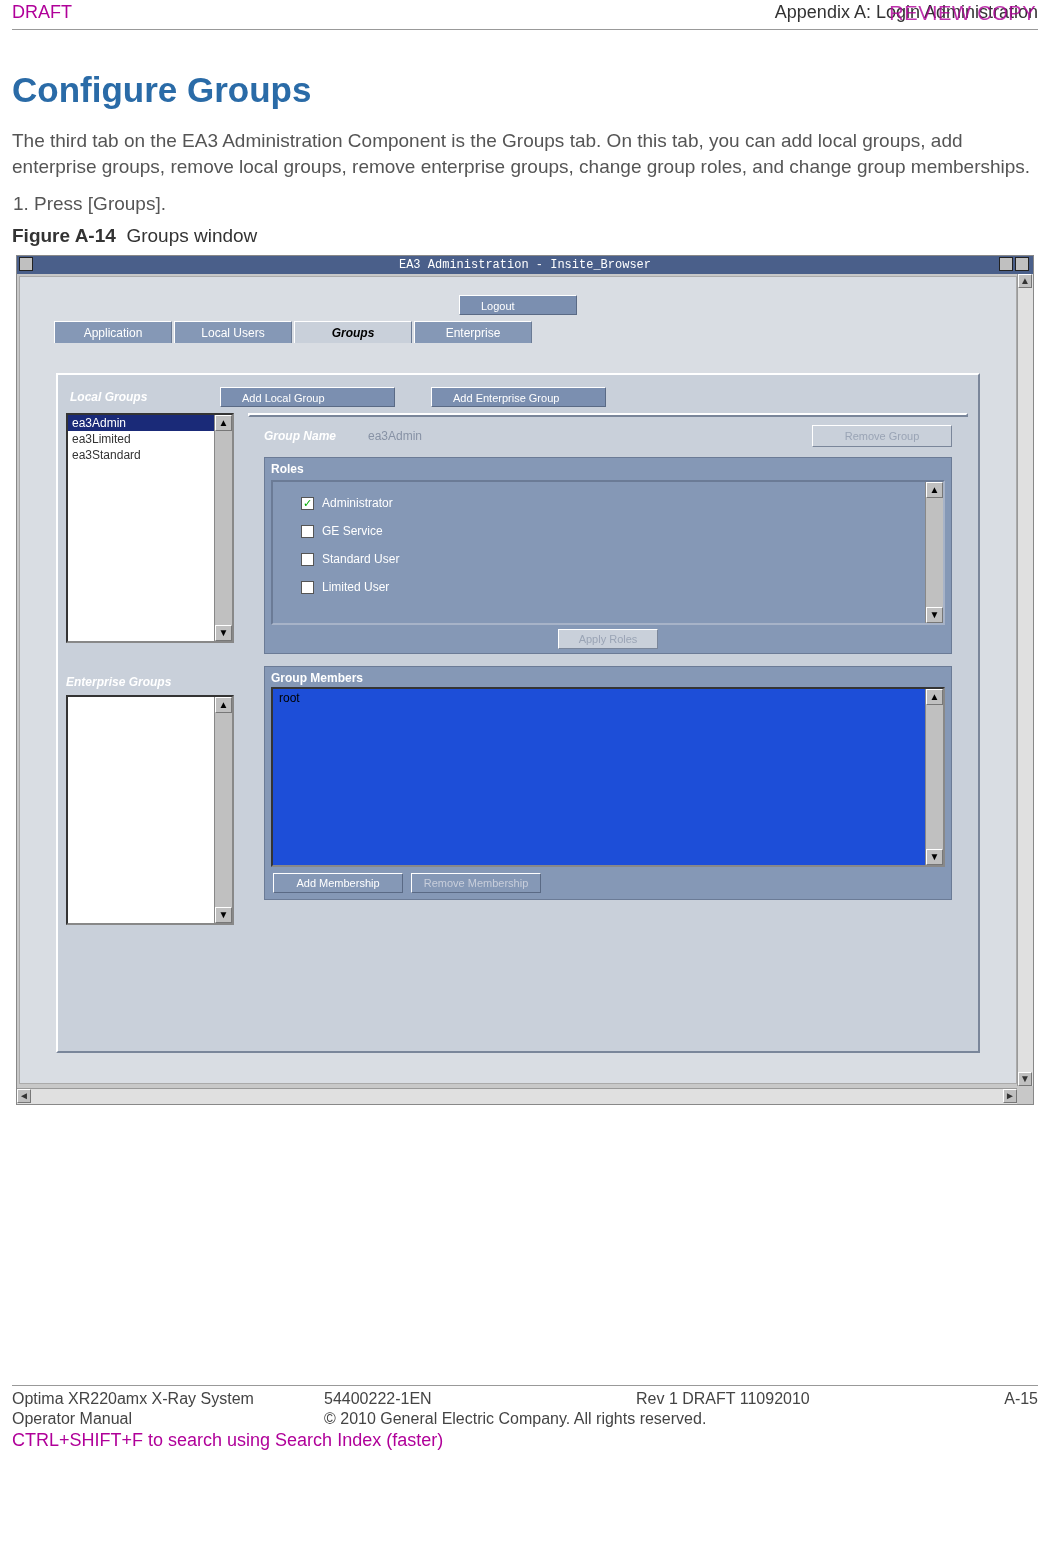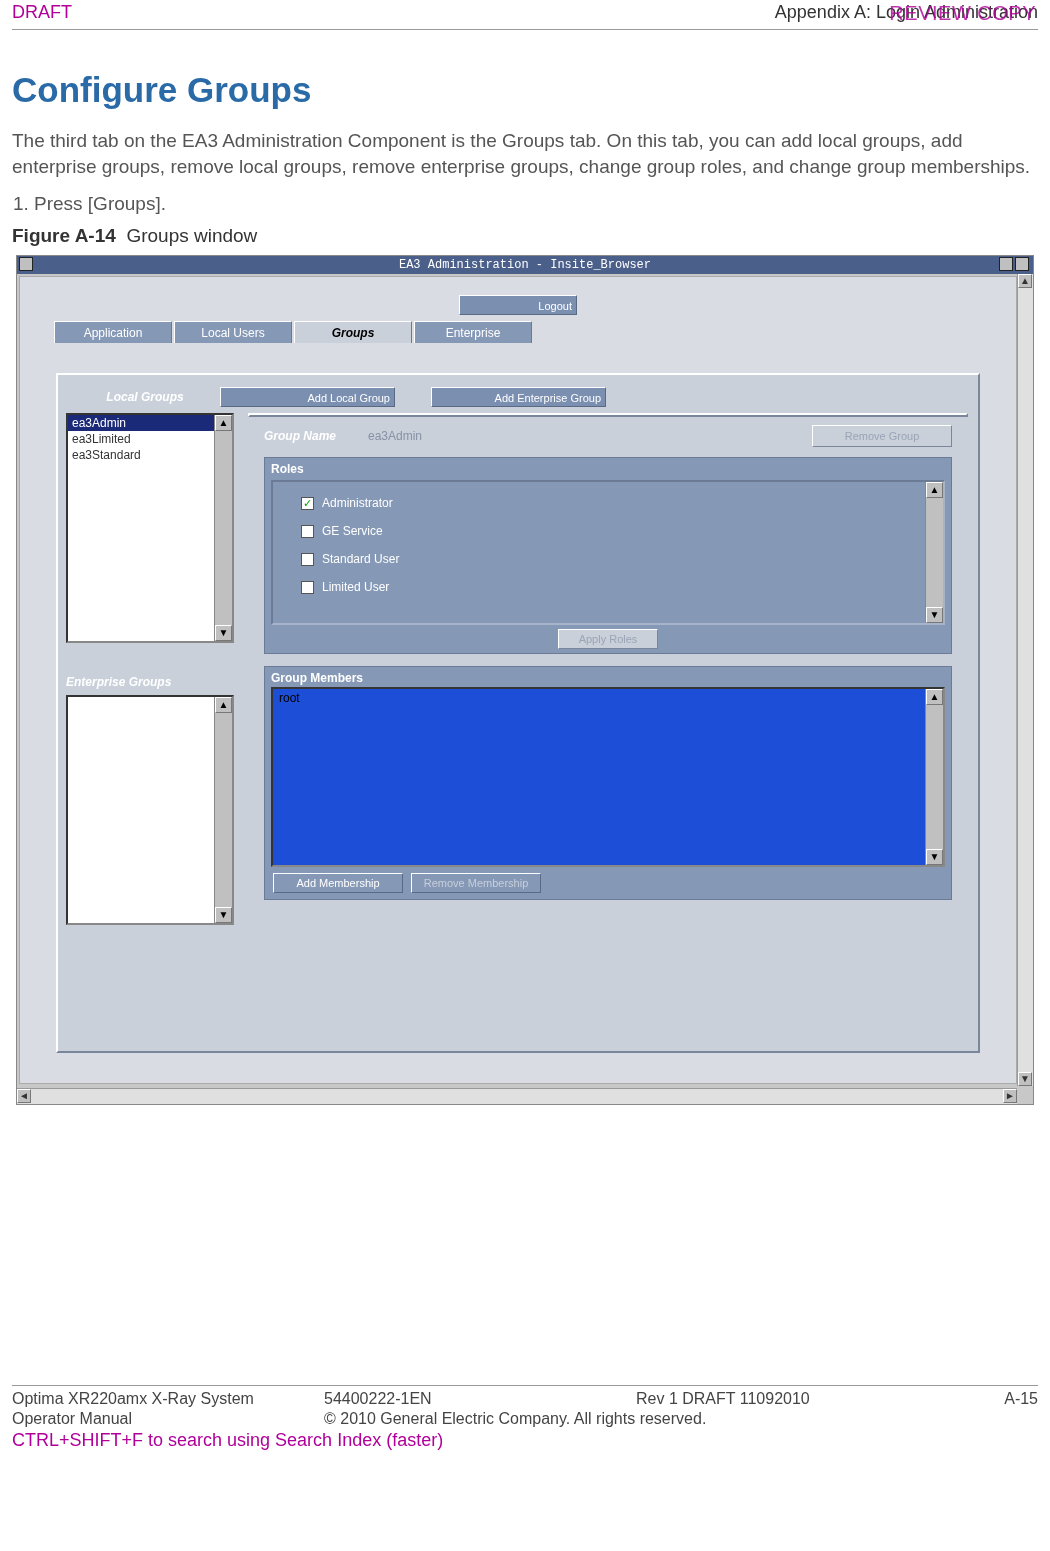--- a/index.html
+++ b/index.html
@@ -76,22 +76,22 @@
     overflow: hidden;
   }
   .logout-wrap { display:flex; justify-content:center; margin:18px 0 4px 0;}
   .btn3d {
     background:#7b8fb0;
     color:#fff;
     font: 11px Arial,sans-serif;
     border:1px solid #fff;
     border-right-color:#5a6a85;
     border-bottom-color:#5a6a85;
-    text-align:right;
-    padding:2px 4px;
+    text-align:left;
+    padding:2px 21px;
     display:inline-block;
   }
   .tabs-row { display:flex; margin:6px 0 0 34px;}
   .tab {
     width:118px; height:22px;
     background:#8598b6;
     color:#fff;
     font:12px/22px Arial,sans-serif;
     text-align:center;
     border:1px solid #fff;
@@ -106,21 +106,21 @@
     background:#c9d0da;
     border-top:2px solid #fff;
     border-left:2px solid #fff;
     border-right:2px solid #7a869a;
     border-bottom:2px solid #7a869a;
   }
   
   .panel-inner { position:relative; padding:12px;}
   .label-dark { color:#fff; font: italic 700 12px Arial,sans-serif;}
   .hdr-row { display:flex; align-items:center; gap:0; margin-bottom:8px;}
-  .hdr-row .label-dark { width:150px;text-align:center;}
+  .hdr-row .label-dark { width:150px;}
   .wide-btn { width:175px; height:20px; line-height:16px;}
   .hdr-row .wide-btn { margin-right:36px;}
   .left-col {
     position:absolute;
     left:8px; top:38px; width:170px;
   }
   .listbox {
     background:#fff; border:2px inset #888;
     height:230px; width:168px;
     position:relative;

